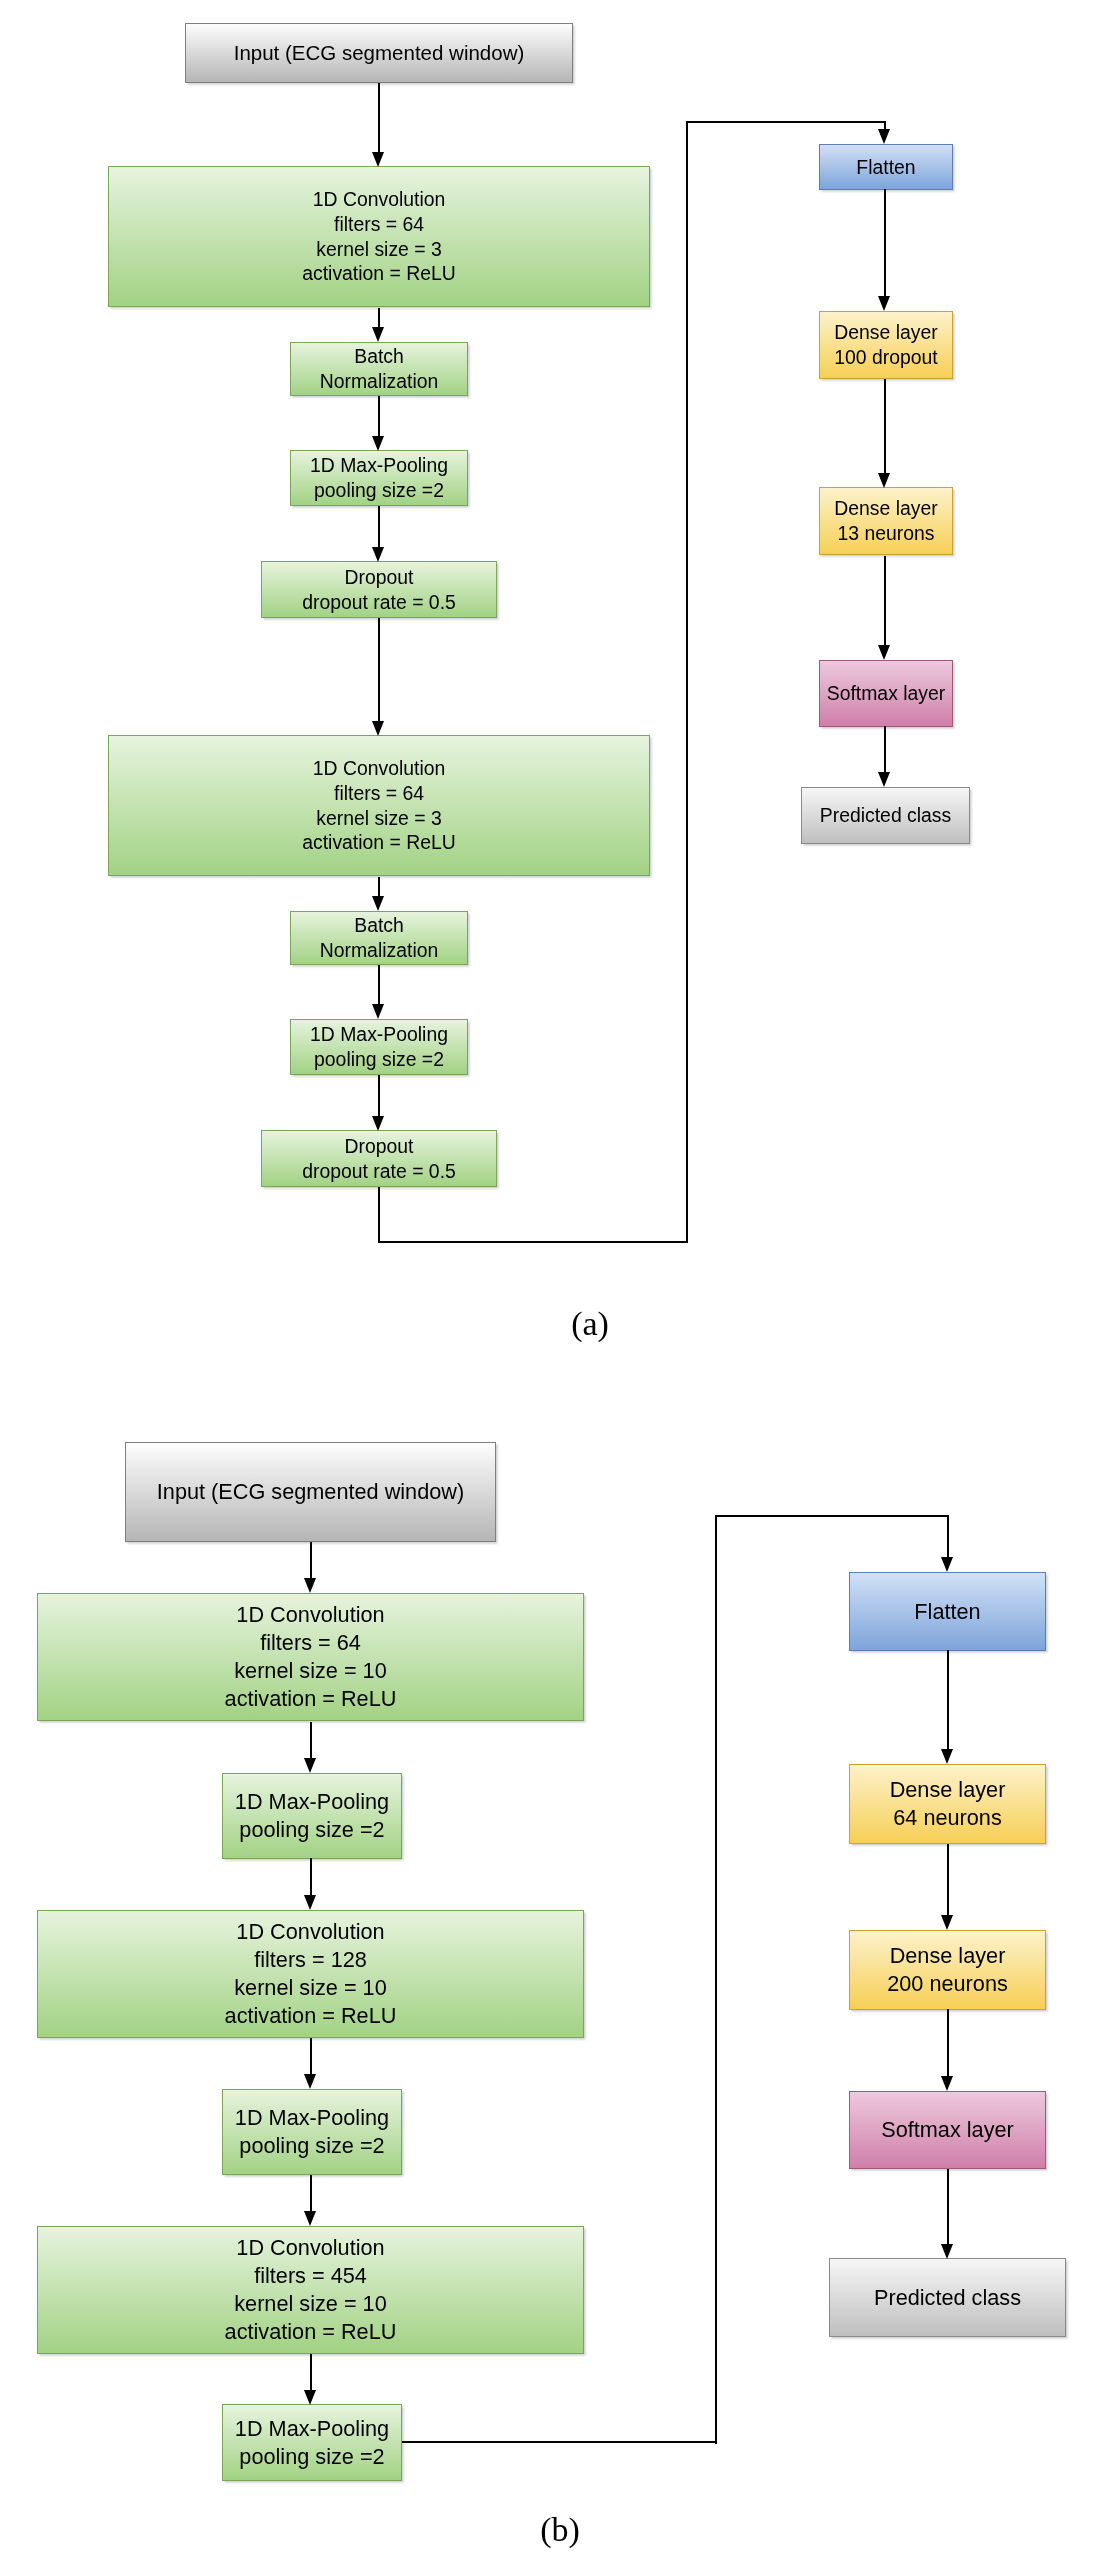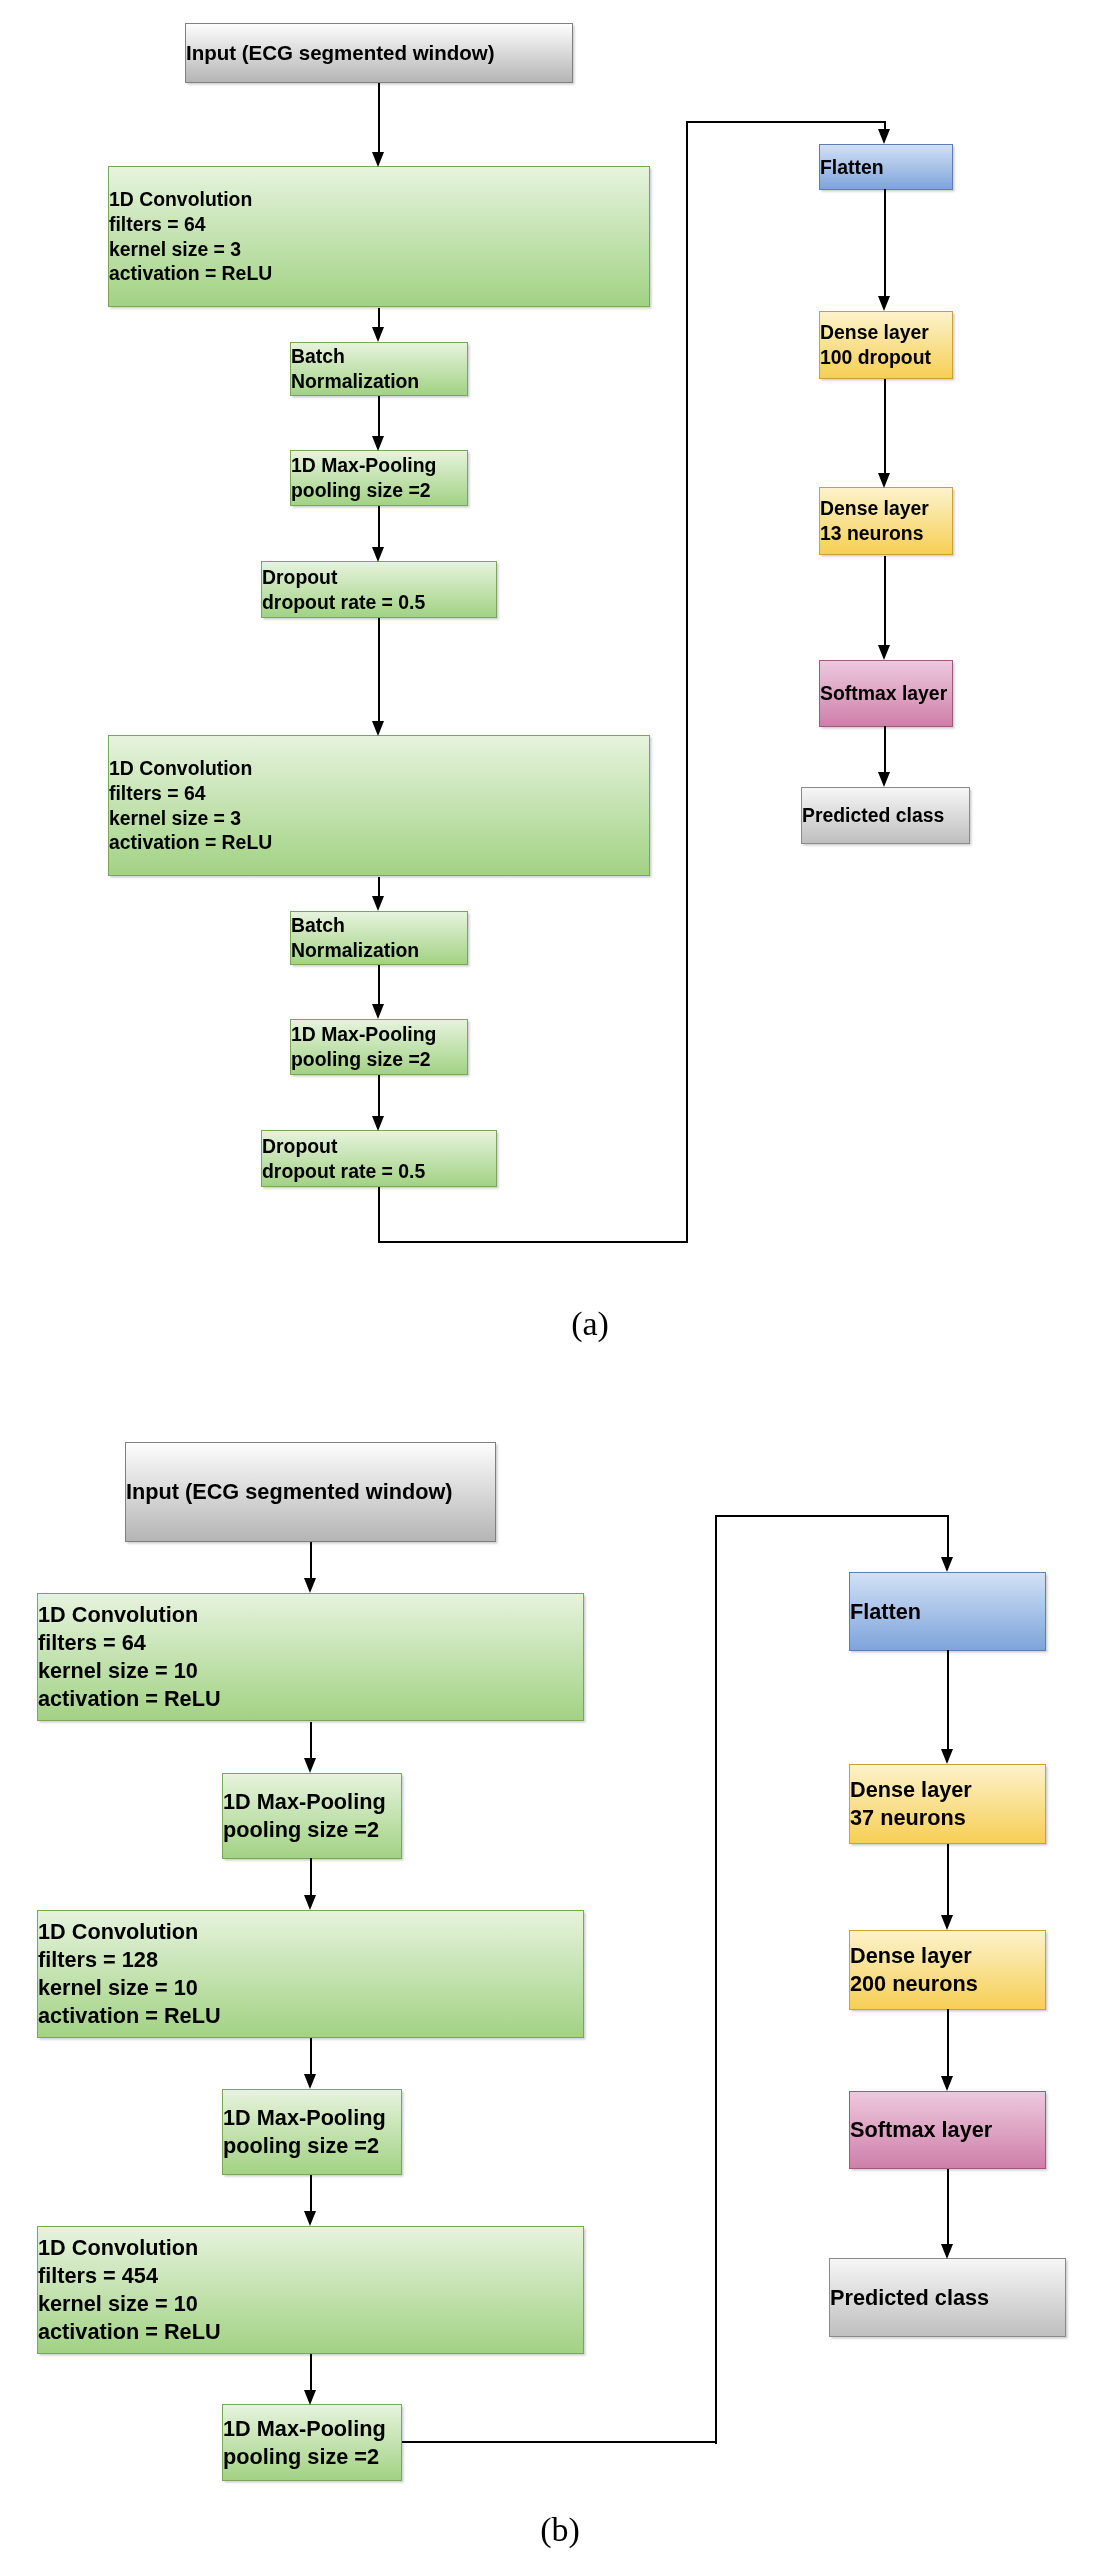--- a/index.html
+++ b/index.html
@@ -1,28 +1,27 @@
 <!DOCTYPE html>
 <html style="font-size:9px"><head>
 <meta charset="utf-8">
 <style>
   html,body{margin:0;padding:0;background:#ffffff;}
   #canvas{position:relative;width:1104px;height:2576px;background:#ffffff;overflow:hidden;}
 
   .box{
     position:absolute;
-    display:flex;flex-direction:column;align-items:flex-start;justify-content:center;
+    display:flex;flex-direction:column;align-items:center;justify-content:center;
     text-align:center;
     font-family:"Liberation Sans", sans-serif;
     color:#000;
     border:1.1px solid #000;
     box-sizing:border-box;
     line-height:1.28;
     box-shadow:1.7px 1.7px 2.3px rgba(0,0,0,0.22);
-    font-weight:bold;
   }
   .box span{display:block;white-space:nowrap;}
 
   .green {background:linear-gradient(#e6f3dd,#a2d284);border-color:#78a65a;}
   .gray  {background:linear-gradient(#fdfdfd,#b5b5b5);border-color:#7f7f7f;}
   .blue  {background:linear-gradient(#d2e0f6,#7da4da);border-color:#5b7fb5;}
   .yellow{background:linear-gradient(#fdf2cb,#f6cf55);border-color:#c8a233;}
   .pink  {background:linear-gradient(#edc9dd,#cf7fa9);border-color:#9e5a7d;}
   .gray2 {background:linear-gradient(#f6f6f6,#bfbfbf);border-color:#8a8a8a;}
 
@@ -203,21 +202,21 @@
     <span>1D Max-Pooling</span>
     <span>pooling size =2</span>
   </div>
 
   <div class="box blue fsB" style="left:849px;top:1572px;width:197px;height:79px;">
     <span>Flatten</span>
   </div>
 
   <div class="box yellow fsB" style="left:849px;top:1764px;width:197px;height:80px;">
     <span>Dense layer</span>
-    <span>37 neurons</span>
+    <span>64 neurons</span>
   </div>
 
   <div class="box yellow fsB" style="left:849px;top:1930px;width:197px;height:80px;">
     <span>Dense layer</span>
     <span>200 neurons</span>
   </div>
 
   <div class="box pink fsB" style="left:849px;top:2091px;width:197px;height:78px;">
     <span>Softmax layer</span>
   </div>

